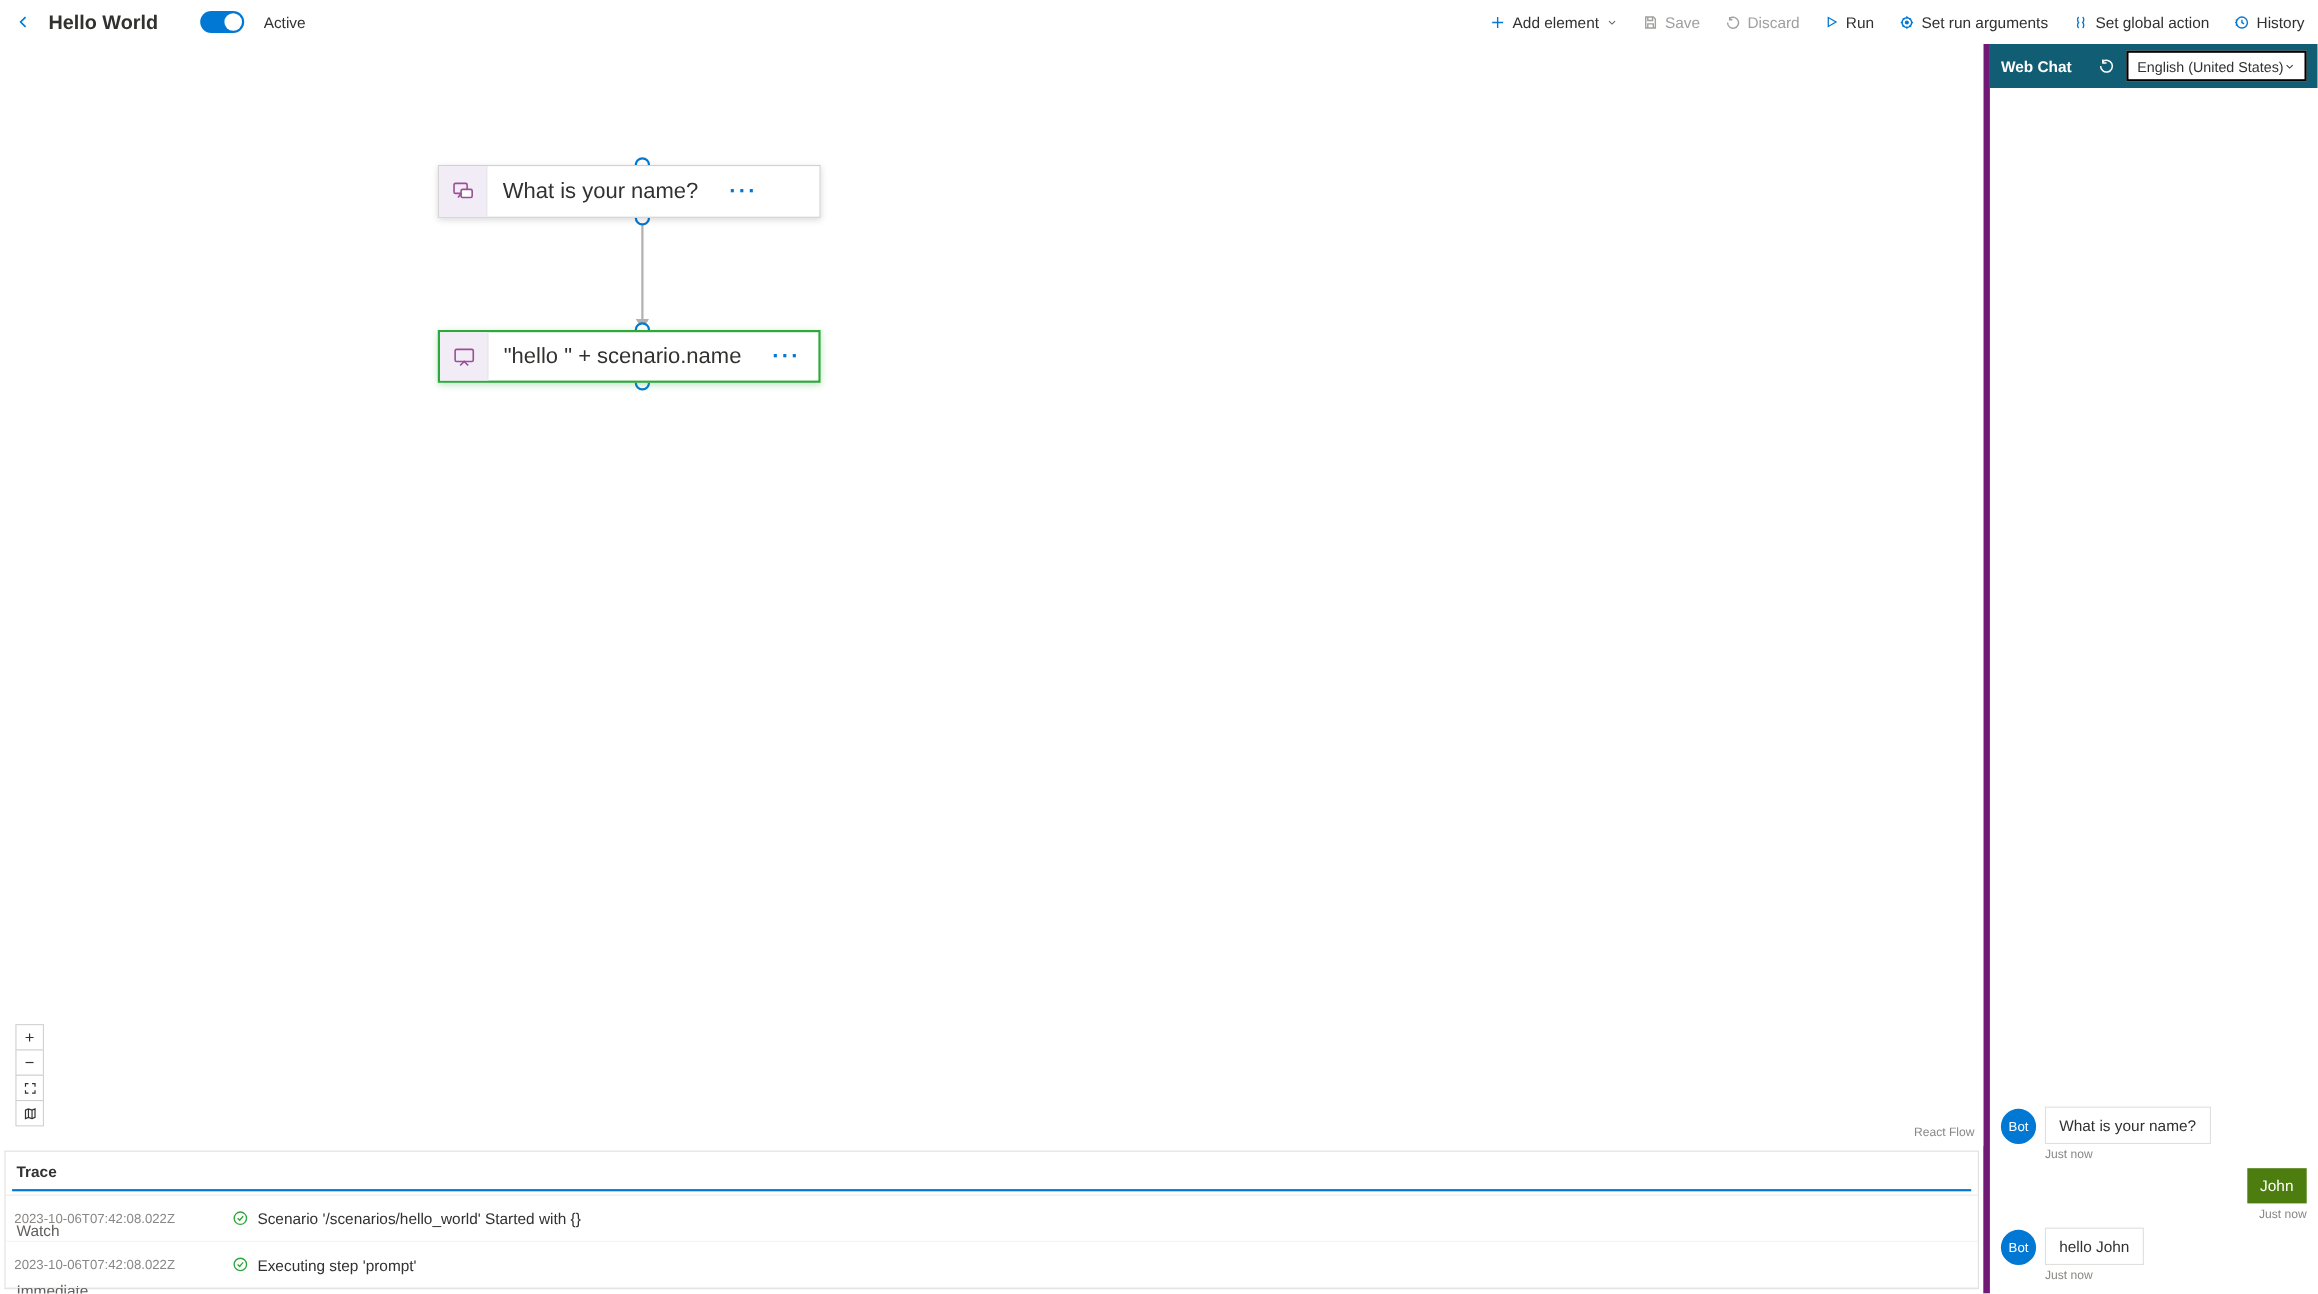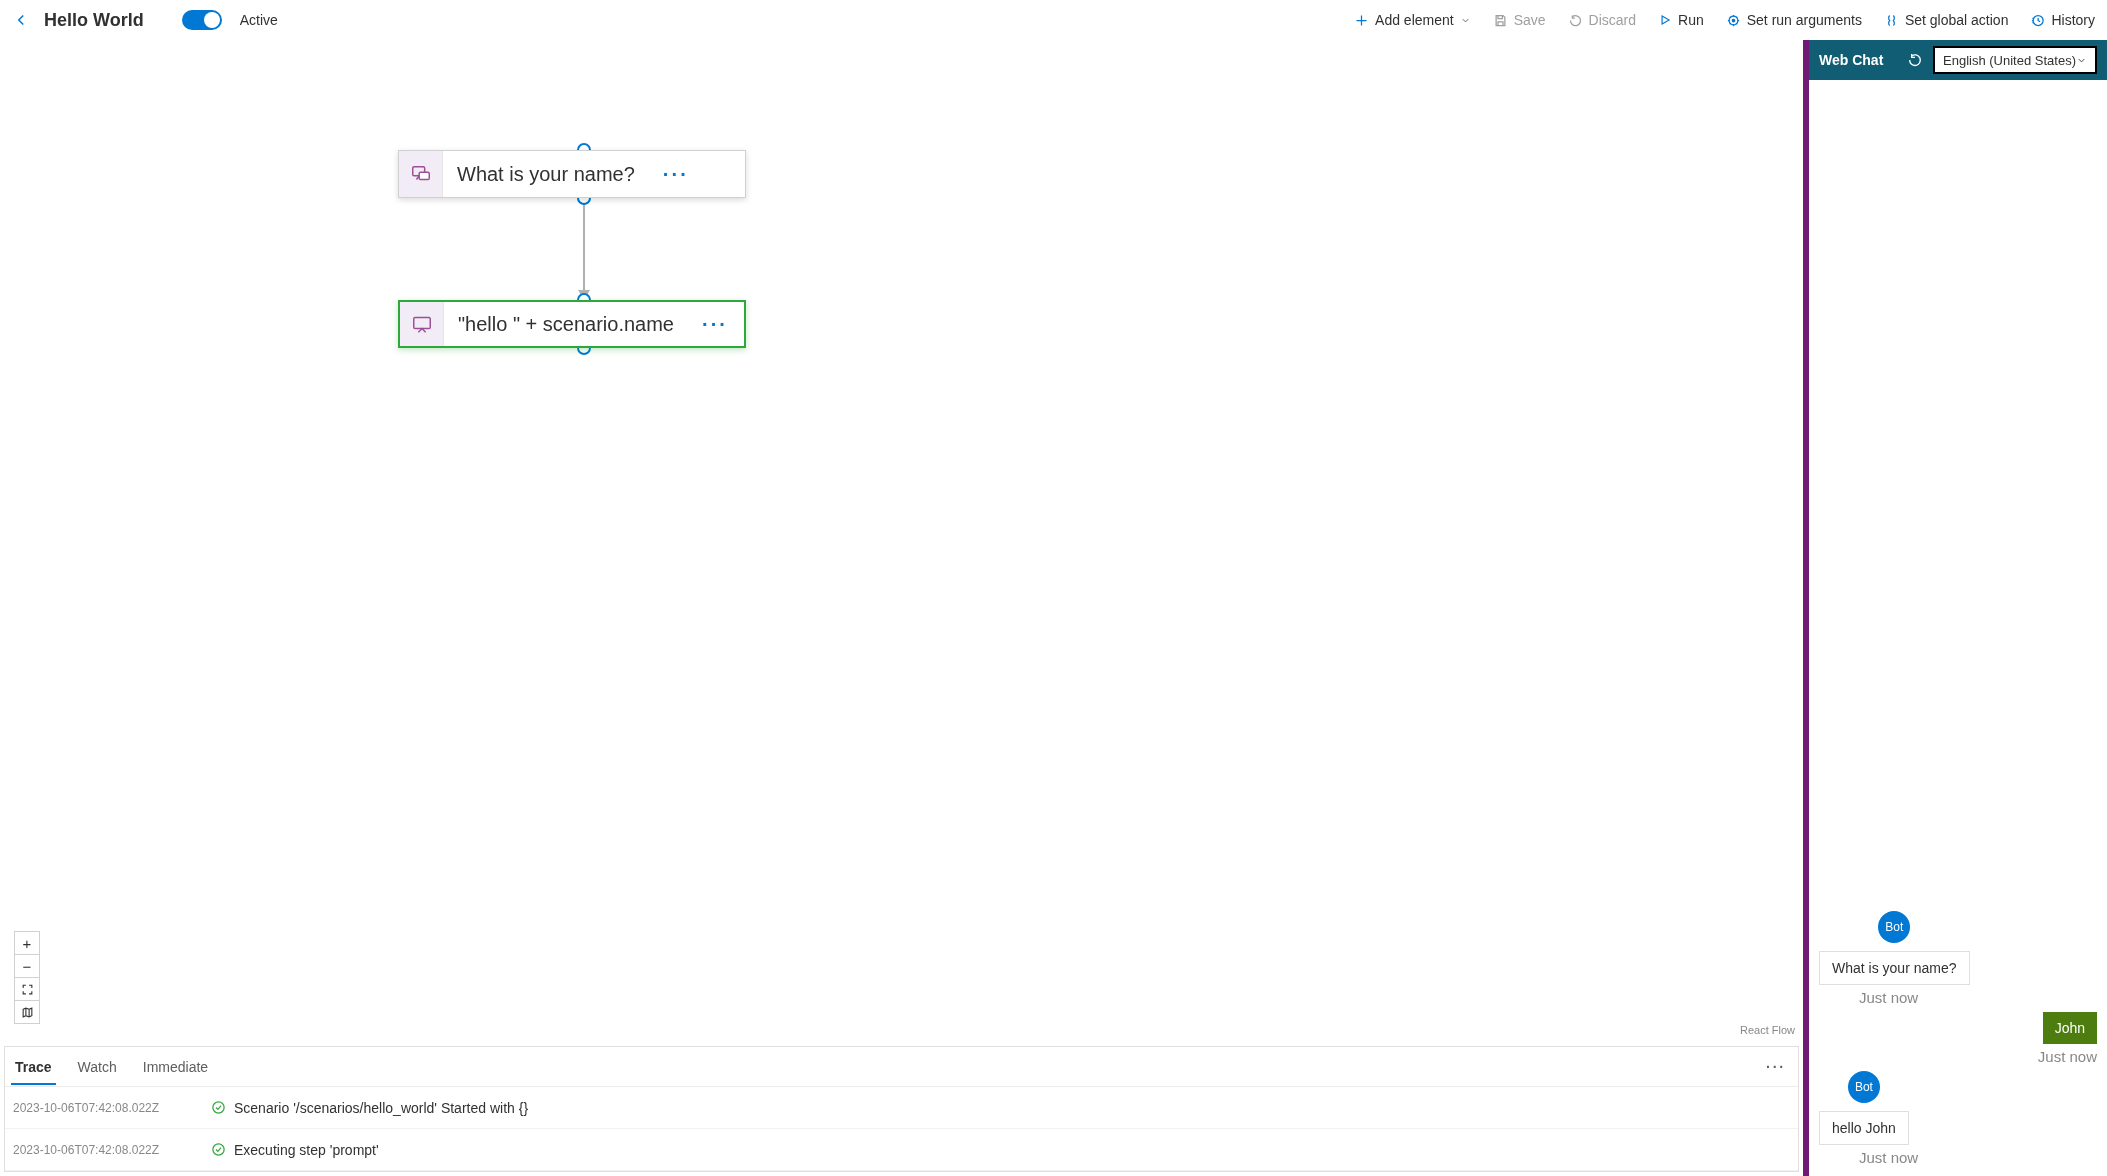--- a/index.html
+++ b/index.html
@@ -87,22 +87,22 @@
   .reactflow-label {
     position: absolute; right: 8px; bottom: 6px; font-size: 11px; color: #8a8886;
   }
 
   
   .debug-panel {
     border: 1px solid #e1dfdd; background: #fff;
     margin: 4px; display: flex; flex-direction: column;
   }
   .tabs-row {
-    display: flex; align-items: center; border-bottom: 1px solid #edebe9;
-    padding: 0 6px; height: 40px; gap: 18px;
+    display: flex; border-bottom: 1px solid #edebe9;
+    padding: 0 6px; height: 40px; gap: 18px; flex-direction: column;
   }
   .tab {
     padding: 10px 4px 8px 4px; cursor: pointer; color: #605e5c;
     border-bottom: 2px solid transparent; font-size: 14px;
   }
   .tab.active { color: #323130; font-weight: 600; border-bottom-color: #0078d4; }
   .tabs-row .dots { margin-left: auto; color: #605e5c; cursor: pointer; padding-right: 6px; font-weight: 700; letter-spacing: 2px; }
 
   .trace-row {
     display: flex; align-items: center; height: 42px;
@@ -127,32 +127,32 @@
     background: #fff; border: 2px solid #000; height: 28px; width: 164px;
     display: flex; align-items: center; padding: 0 6px; font-size: 13px; color: #323130;
     justify-content: center; cursor: pointer;
   }
   .lang-select .chev { color: #323130; }
 
   .chat-body { flex: 1 1 auto; overflow-y: auto; padding: 10px; display: flex; flex-direction: column; justify-content: flex-end; gap: 6px; }
   .msg-row { display: flex; flex-direction: column; }
   .msg-row.bot { align-items: flex-start; }
   .msg-row.user { align-items: flex-end; }
-  .bot-line { display: flex; align-items: center; gap: 8px; flex-direction: column; }
+  .bot-line { display: flex; align-items: flex-end; gap: 8px; }
   .avatar-bot {
     width: 32px; height: 32px; border-radius: 50%; background: #0078d4; color: #fff;
     display: flex; align-items: center; justify-content: center; font-size: 12px; flex-shrink: 0;
   }
   .bubble-bot {
     background: #fff; border: 1px solid #e1dfdd; padding: 8px 12px; font-size: 14px; color: #323130;
   }
   .bubble-user {
     background: #4d7c0f; color: #fff; padding: 8px 12px; font-size: 14px;
   }
-  .time { font-size: 15px; color: #8a8886; margin-top: 4px; }
+  .time { font-size: 11px; color: #8a8886; margin-top: 4px; }
   .msg-row.bot .time { margin-left: 40px; }
   .msg-row.user .time { text-align: right; }
 
   .chat-input-row {
     border-top: 1px solid #e1dfdd; height: 44px; display: flex; align-items: center;
     padding: 0 8px; gap: 10px;
   }
   .chat-attach { color: #8a8886; cursor: pointer; display: inline-flex; }
   .chat-input {
     flex: 1; border: none; outline: none; font-size: 14px; color: #323130;

